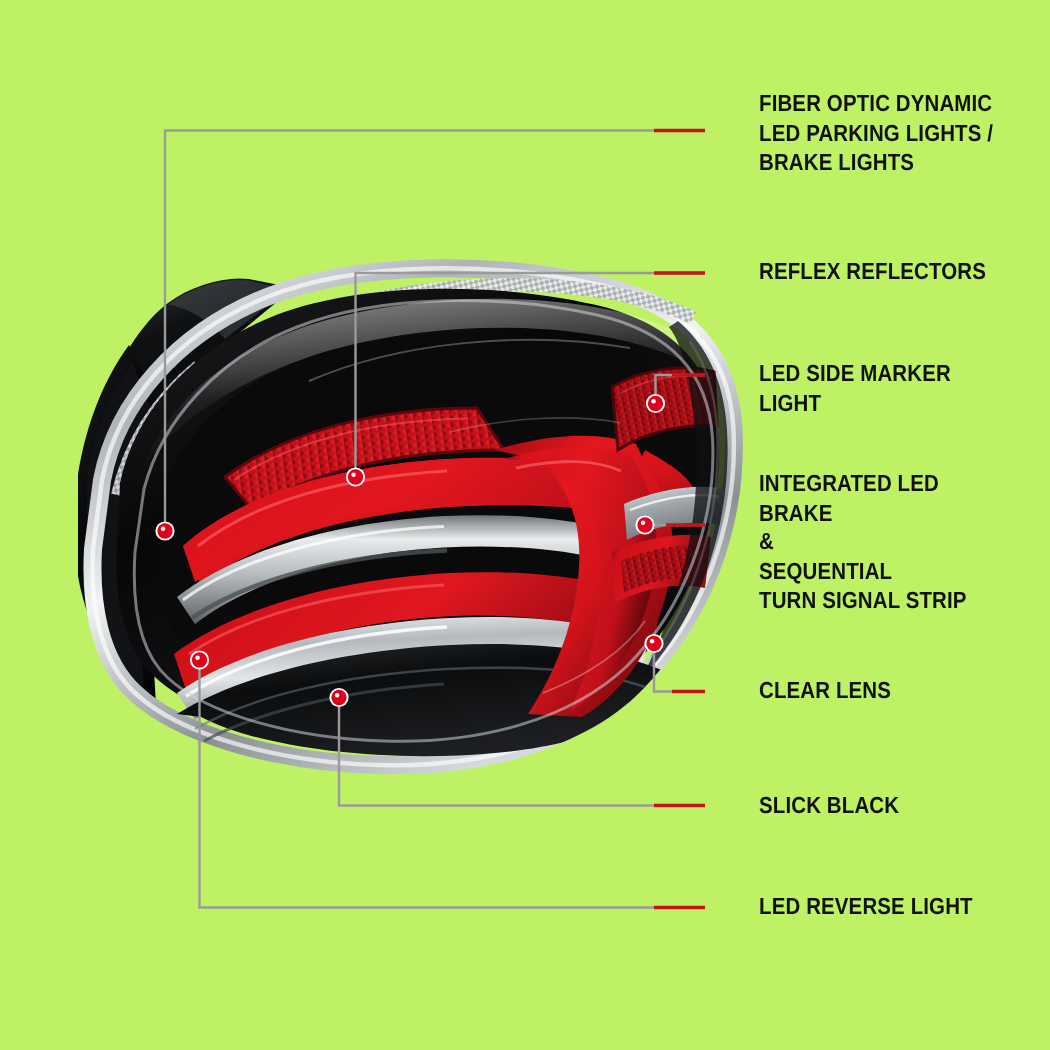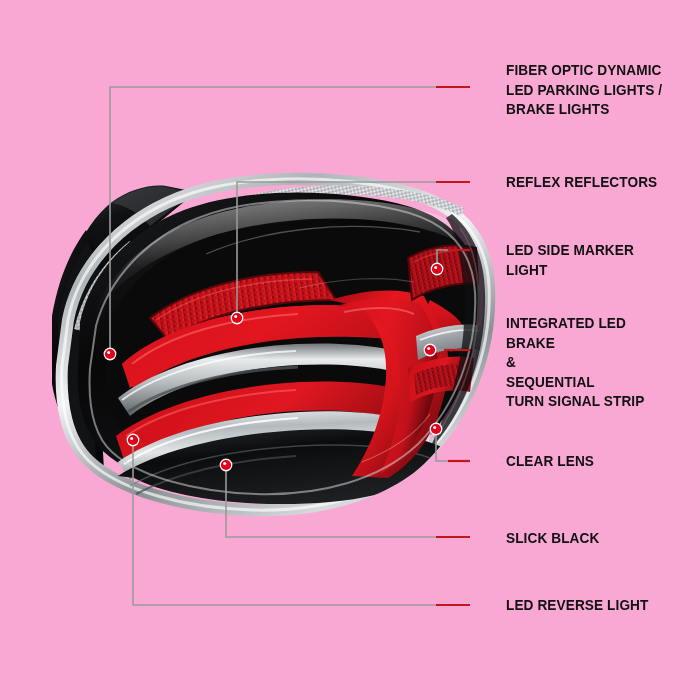--- a/index.html
+++ b/index.html
@@ -1,18 +1,18 @@
 <!DOCTYPE html>
 <html><head>
 <meta charset="utf-8">
 <style>
   html,body{margin:0;padding:0;background:#fff;}
   body{width:700px;height:700px;overflow:hidden;
        font-family:"Liberation Sans","DejaVu Sans",sans-serif;}
-  #stage{position:relative;width:700px;height:700px;background:#f9a8d4;}
+  #stage{position:relative;width:700px;height:700px;background:#bef264;}
   #art{position:absolute;left:0;top:0;width:700px;height:700px;}
   #overlay{position:absolute;left:0;top:0;width:700px;height:700px;}
   .cal{position:absolute;color:#111;font-weight:700;
        font-family:"Liberation Sans","DejaVu Sans",sans-serif;
        font-size:15.5px;line-height:19.5px;letter-spacing:.1px;
        transform:scaleX(.88);transform-origin:left top;white-space:pre-line;}
 </style>
 </head>
 <body>
 

